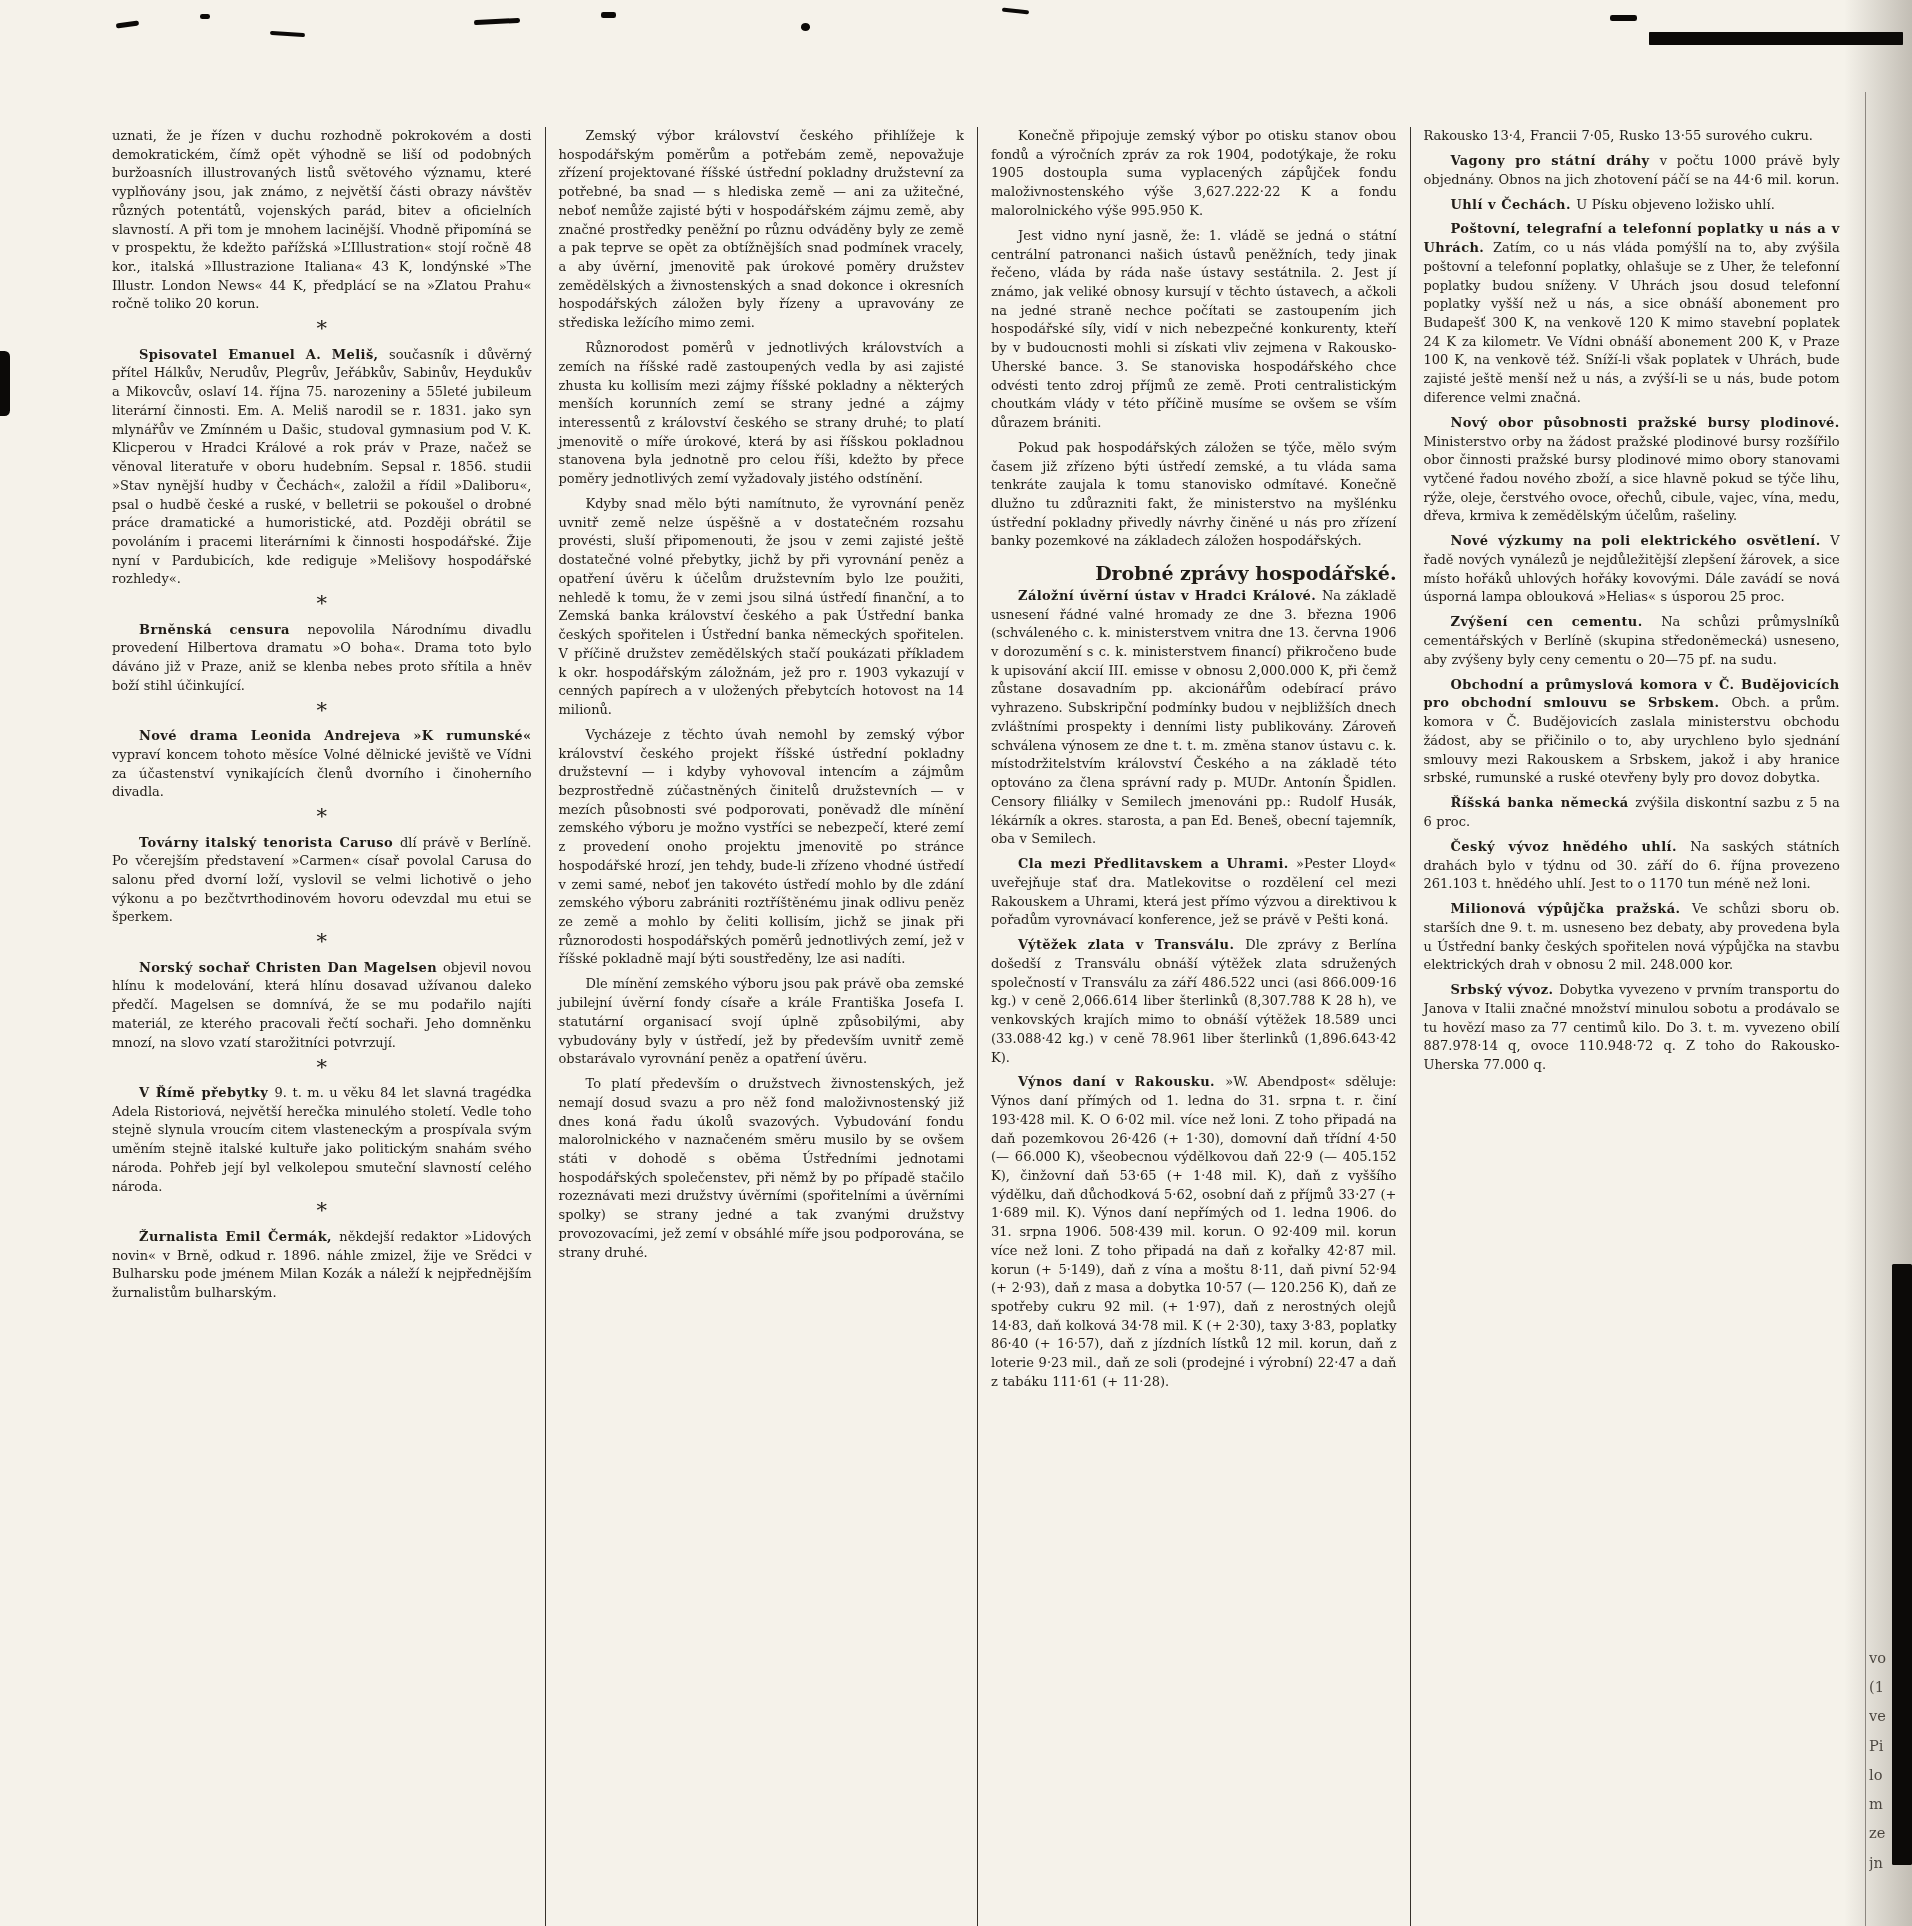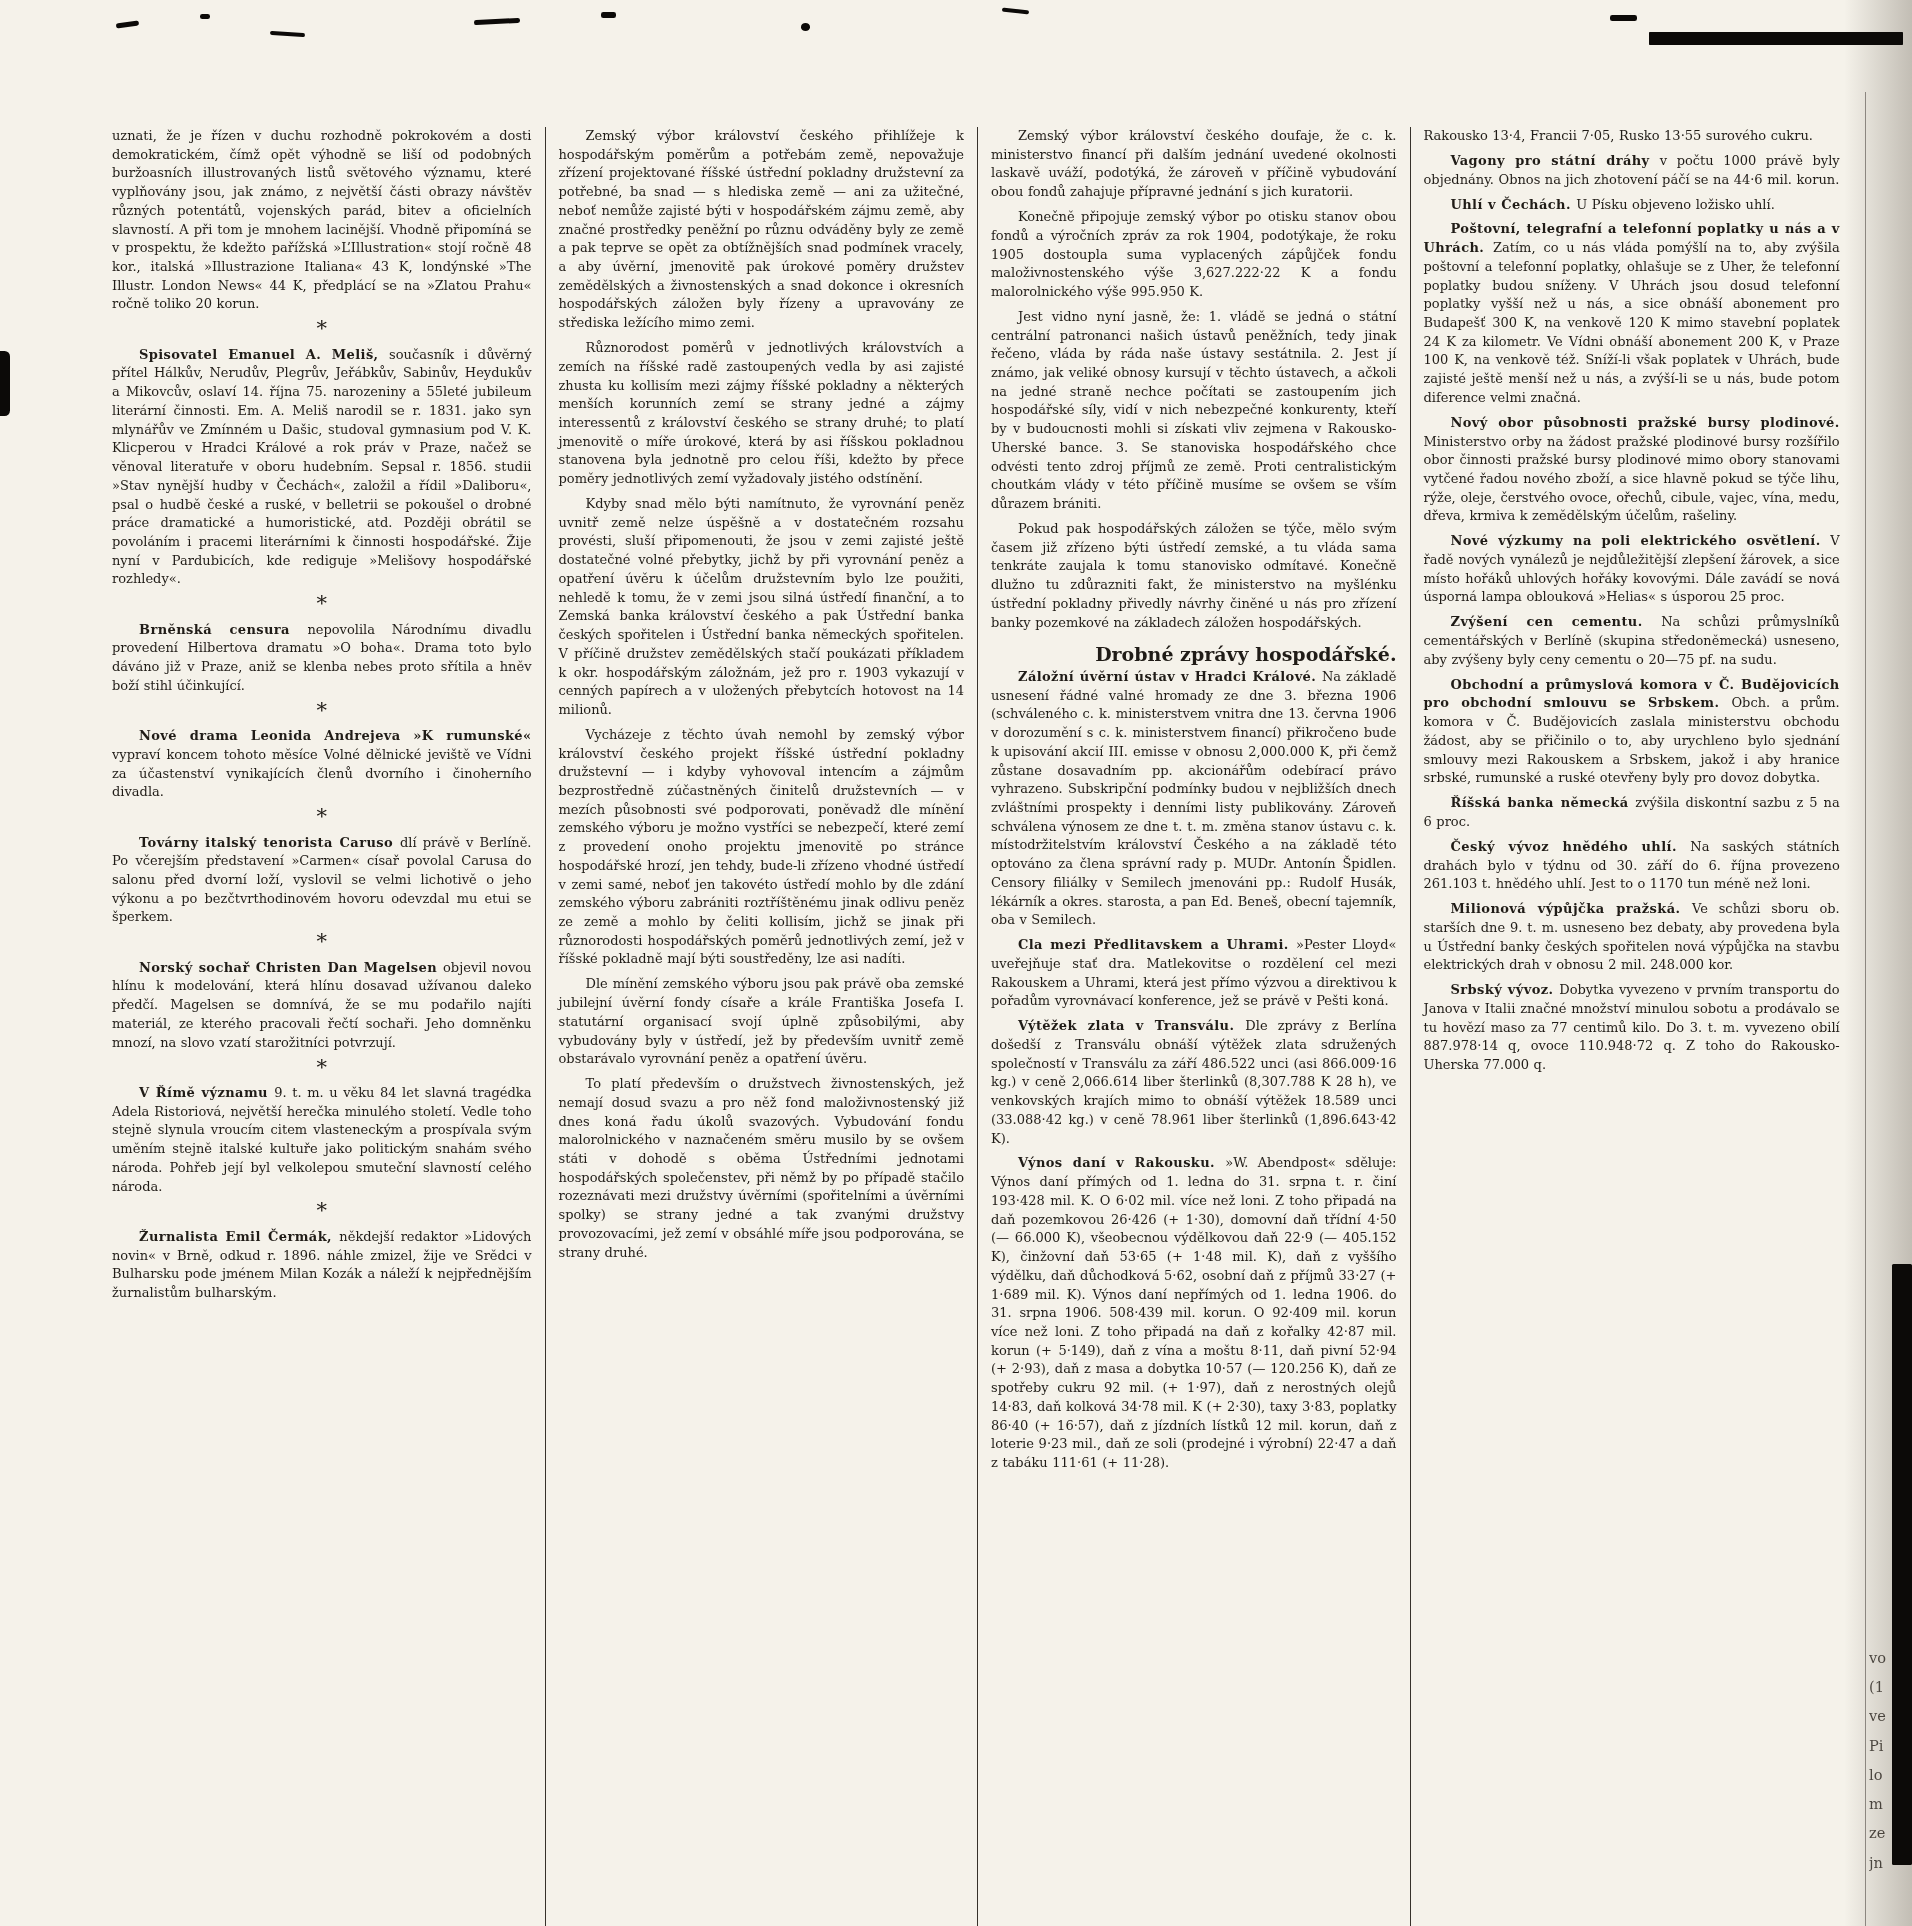--- a/index.html
+++ b/index.html
@@ -101,34 +101,33 @@
         <p class="para"><span class="lead">Spisovatel Emanuel A. Meliš, </span>současník i důvěrný přítel Hálkův, Nerudův, Plegrův, Jeřábkův, Sabinův, Heydukův a Mikovcův, oslaví 14. října 75. narozeniny a 55leté jubileum literární činnosti. Em. A. Meliš narodil se r. 1831. jako syn mlynářův ve Zmínném u Dašic, studoval gymnasium pod V. K. Klicperou v Hradci Králové a rok práv v Praze, načež se věnoval literatuře v oboru hudebním. Sepsal r. 1856. studii »Stav nynější hudby v Čechách«, založil a řídil »Daliboru«, psal o hudbě české a ruské, v belletrii se pokoušel o drobné práce dramatické a humoristické, atd. Později obrátil se povoláním i pracemi literárními k činnosti hospodářské. Žije nyní v Pardubicích, kde rediguje »Melišovy hospodářské rozhledy«.</p>
         <div class="star-sep">*</div>
         <p class="para"><span class="lead">Brněnská censura </span>nepovolila Národnímu divadlu provedení Hilbertova dramatu »O boha«. Drama toto bylo dáváno již v Praze, aniž se klenba nebes proto sřítila a hněv boží stihl účinkující.</p>
         <div class="star-sep">*</div>
         <p class="para"><span class="lead">Nové drama Leonida Andrejeva »K rumunské« </span>vypraví koncem tohoto měsíce Volné dělnické jeviště ve Vídni za účastenství vynikajících členů dvorního i činoherního divadla.</p>
         <div class="star-sep">*</div>
         <p class="para"><span class="lead">Továrny italský tenorista Caruso </span>dlí právě v Berlíně. Po včerejším představení »Carmen« císař povolal Carusa do salonu před dvorní loží, vyslovil se velmi lichotivě o jeho výkonu a po bezčtvrthodinovém hovoru odevzdal mu etui se šperkem.</p>
         <div class="star-sep">*</div>
         <p class="para"><span class="lead">Norský sochař Christen Dan Magelsen </span>objevil novou hlínu k modelování, která hlínu dosavad užívanou daleko předčí. Magelsen se domnívá, že se mu podařilo najíti materiál, ze kterého pracovali řečtí sochaři. Jeho domněnku mnozí, na slovo vzatí starožitníci potvrzují.</p>
         <div class="star-sep">*</div>
-        <p class="para"><span class="lead">V Římě významu </span>9. t. m. u věku 84 let slavná tragédka Adela Ristoriová, největší herečka minulého století. Vedle toho stejně slynula vroucím citem vlasteneckým a prospívala svým uměním stejně italské kultuře jako politickým snahám svého národa. Pohřeb její byl velkolepou smuteční slavností celého národa.</p>
+        <p class="para"><span class="lead">V Římě přebytky </span>9. t. m. u věku 84 let slavná tragédka Adela Ristoriová, největší herečka minulého století. Vedle toho stejně slynula vroucím citem vlasteneckým a prospívala svým uměním stejně italské kultuře jako politickým snahám svého národa. Pohřeb její byl velkolepou smuteční slavností celého národa.</p>
         <div class="star-sep">*</div>
         <p class="para"><span class="lead">Žurnalista Emil Čermák, </span>někdejší redaktor »Lidových novin« v Brně, odkud r. 1896. náhle zmizel, žije ve Srědci v Bulharsku pode jménem Milan Kozák a náleží k nejpřednějším žurnalistům bulharským.</p>
       </div>
       <div class="column">
         <p class="para">Zemský výbor království českého přihlížeje k hospodářským poměrům a potřebám země, nepovažuje zřízení projektované říšské ústřední pokladny družstevní za potřebné, ba snad — s hlediska země — ani za užitečné, neboť nemůže zajisté býti v hospodářském zájmu země, aby značné prostředky peněžní po různu odváděny byly ze země a pak teprve se opět za obtížnějších snad podmínek vracely, a aby úvěrní, jmenovitě pak úrokové poměry družstev zemědělských a živnostenských a snad dokonce i okresních hospodářských záložen byly řízeny a upravovány ze střediska ležícího mimo zemi.</p>
         <p class="para">Různorodost poměrů v jednotlivých královstvích a zemích na říšské radě zastoupených vedla by asi zajisté zhusta ku kollisím mezi zájmy říšské pokladny a některých menších korunních zemí se strany jedné a zájmy interessentů z království českého se strany druhé; to platí jmenovitě o míře úrokové, která by asi říšskou pokladnou stanovena byla jednotně pro celou říši, kdežto by přece poměry jednotlivých zemí vyžadovaly jistého odstínění.</p>
         <p class="para">Kdyby snad mělo býti namítnuto, že vyrovnání peněz uvnitř země nelze úspěšně a v dostatečném rozsahu provésti, sluší připomenouti, že jsou v zemi zajisté ještě dostatečné volné přebytky, jichž by při vyrovnání peněz a opatření úvěru k účelům družstevním bylo lze použiti, nehledě k tomu, že v zemi jsou silná ústředí finanční, a to Zemská banka království českého a pak Ústřední banka českých spořitelen i Ústřední banka německých spořitelen. V příčině družstev zemědělských stačí poukázati příkladem k okr. hospodářským záložnám, jež pro r. 1903 vykazují v cenných papírech a v uložených přebytcích hotovost na 14 milionů.</p>
         <p class="para">Vycházeje z těchto úvah nemohl by zemský výbor království českého projekt říšské ústřední pokladny družstevní — i kdyby vyhovoval intencím a zájmům bezprostředně zúčastněných činitelů družstevních — v mezích působnosti své podporovati, poněvadž dle mínění zemského výboru je možno vystříci se nebezpečí, které zemí z provedení onoho projektu jmenovitě po stránce hospodářské hrozí, jen tehdy, bude-li zřízeno vhodné ústředí v zemi samé, neboť jen takovéto ústředí mohlo by dle zdání zemského výboru zabrániti roztříštěnému jinak odlivu peněz ze země a mohlo by čeliti kollisím, jichž se jinak při různorodosti hospodářských poměrů jednotlivých zemí, jež v říšské pokladně mají býti soustředěny, lze asi nadíti.</p>
         <p class="para">Dle mínění zemského výboru jsou pak právě oba zemské jubilejní úvěrní fondy císaře a krále Františka Josefa I. statutární organisací svojí úplně způsobilými, aby vybudovány byly v ústředí, jež by především uvnitř země obstarávalo vyrovnání peněz a opatření úvěru.</p>
         <p class="para">To platí především o družstvech živnostenských, jež nemají dosud svazu a pro něž fond maloživnostenský již dnes koná řadu úkolů svazových. Vybudování fondu malorolnického v naznačeném směru musilo by se ovšem státi v dohodě s oběma Ústředními jednotami hospodářských společenstev, při němž by po případě stačilo rozeznávati mezi družstvy úvěrními (spořitelními a úvěrními spolky) se strany jedné a tak zvanými družstvy provozovacími, jež zemí v obsáhlé míře jsou podporována, se strany druhé.</p>
       </div>
       <div class="column">
-        <p class="para">Zemský výbor království českého doufaje, že c. k. ministerstvo financí při dalším jednání uvedené okolnosti laskavě uváží, podotýká, že zároveň v příčině vybudování obou fondů zahajuje přípravné jednání s jich kuratorii.</p>
         <p class="para">Konečně připojuje zemský výbor po otisku stanov obou fondů a výročních zpráv za rok 1904, podotýkaje, že roku 1905 dostoupla suma vyplacených zápůjček fondu maloživnostenského výše 3,627.222·22 K a fondu malorolnického výše 995.950 K.</p>
         <p class="para">Jest vidno nyní jasně, že: 1. vládě se jedná o státní centrální patronanci našich ústavů peněžních, tedy jinak řečeno, vláda by ráda naše ústavy sestátnila. 2. Jest jí známo, jak veliké obnosy kursují v těchto ústavech, a ačkoli na jedné straně nechce počítati se zastoupením jich hospodářské síly, vidí v nich nebezpečné konkurenty, kteří by v budoucnosti mohli si získati vliv zejmena v Rakousko-Uherské bance. 3. Se stanoviska hospodářského chce odvésti tento zdroj příjmů ze země. Proti centralistickým choutkám vlády v této příčině musíme se ovšem se vším důrazem brániti.</p>
         <p class="para">Pokud pak hospodářských záložen se týče, mělo svým časem již zřízeno býti ústředí zemské, a tu vláda sama tenkráte zaujala k tomu stanovisko odmítavé. Konečně dlužno tu zdůrazniti fakt, že ministerstvo na myšlénku ústřední pokladny přivedly návrhy činěné u nás pro zřízení banky pozemkové na základech záložen hospodářských.</p>
         <div class="article-subtitle">Drobné zprávy hospodářské.</div>
         <p class="para"><span class="lead">Záložní úvěrní ústav v Hradci Králové. </span>Na základě usnesení řádné valné hromady ze dne 3. března 1906 (schváleného c. k. ministerstvem vnitra dne 13. června 1906 v dorozumění s c. k. ministerstvem financí) přikročeno bude k upisování akcií III. emisse v obnosu 2,000.000 K, při čemž zůstane dosavadním pp. akcionářům odebírací právo vyhrazeno. Subskripční podmínky budou v nejbližších dnech zvláštními prospekty i denními listy publikovány. Zároveň schválena výnosem ze dne t. t. m. změna stanov ústavu c. k. místodržitelstvím království Českého a na základě této optováno za člena správní rady p. MUDr. Antonín Špidlen. Censory filiálky v Semilech jmenováni pp.: Rudolf Husák, lékárník a okres. starosta, a pan Ed. Beneš, obecní tajemník, oba v Semilech.</p>
         <p class="para"><span class="lead">Cla mezi Předlitavskem a Uhrami. </span>»Pester Lloyd« uveřejňuje stať dra. Matlekovitse o rozdělení cel mezi Rakouskem a Uhrami, která jest přímo výzvou a direktivou k pořadům vyrovnávací konference, jež se právě v Pešti koná.</p>
         <p class="para"><span class="lead">Výtěžek zlata v Transválu. </span>Dle zprávy z Berlína došedší z Transválu obnáší výtěžek zlata sdružených společností v Transválu za září 486.522 unci (asi 866.009·16 kg.) v ceně 2,066.614 liber šterlinků (8,307.788 K 28 h), ve venkovských krajích mimo to obnáší výtěžek 18.589 unci (33.088·42 kg.) v ceně 78.961 liber šterlinků (1,896.643·42 K).</p>
         <p class="para"><span class="lead">Výnos daní v Rakousku. </span>»W. Abendpost« sděluje: Výnos daní přímých od 1. ledna do 31. srpna t. r. činí 193·428 mil. K. O 6·02 mil. více než loni. Z toho připadá na daň pozemkovou 26·426 (+ 1·30), domovní daň třídní 4·50 (— 66.000 K), všeobecnou výdělkovou daň 22·9 (— 405.152 K), činžovní daň 53·65 (+ 1·48 mil. K), daň z vyššího výdělku, daň důchodková 5·62, osobní daň z příjmů 33·27 (+ 1·689 mil. K). Výnos daní nepřímých od 1. ledna 1906. do 31. srpna 1906. 508·439 mil. korun. O 92·409 mil. korun více než loni. Z toho připadá na daň z kořalky 42·87 mil. korun (+ 5·149), daň z vína a moštu 8·11, daň pivní 52·94 (+ 2·93), daň z masa a dobytka 10·57 (— 120.256 K), daň ze spotřeby cukru 92 mil. (+ 1·97), daň z nerostných olejů 14·83, daň kolková 34·78 mil. K (+ 2·30), taxy 3·83, poplatky 86·40 (+ 16·57), daň z jízdních lístků 12 mil. korun, daň z loterie 9·23 mil., daň ze soli (prodejné i výrobní) 22·47 a daň z tabáku 111·61 (+ 11·28).</p>
       </div>
       <div class="column">

